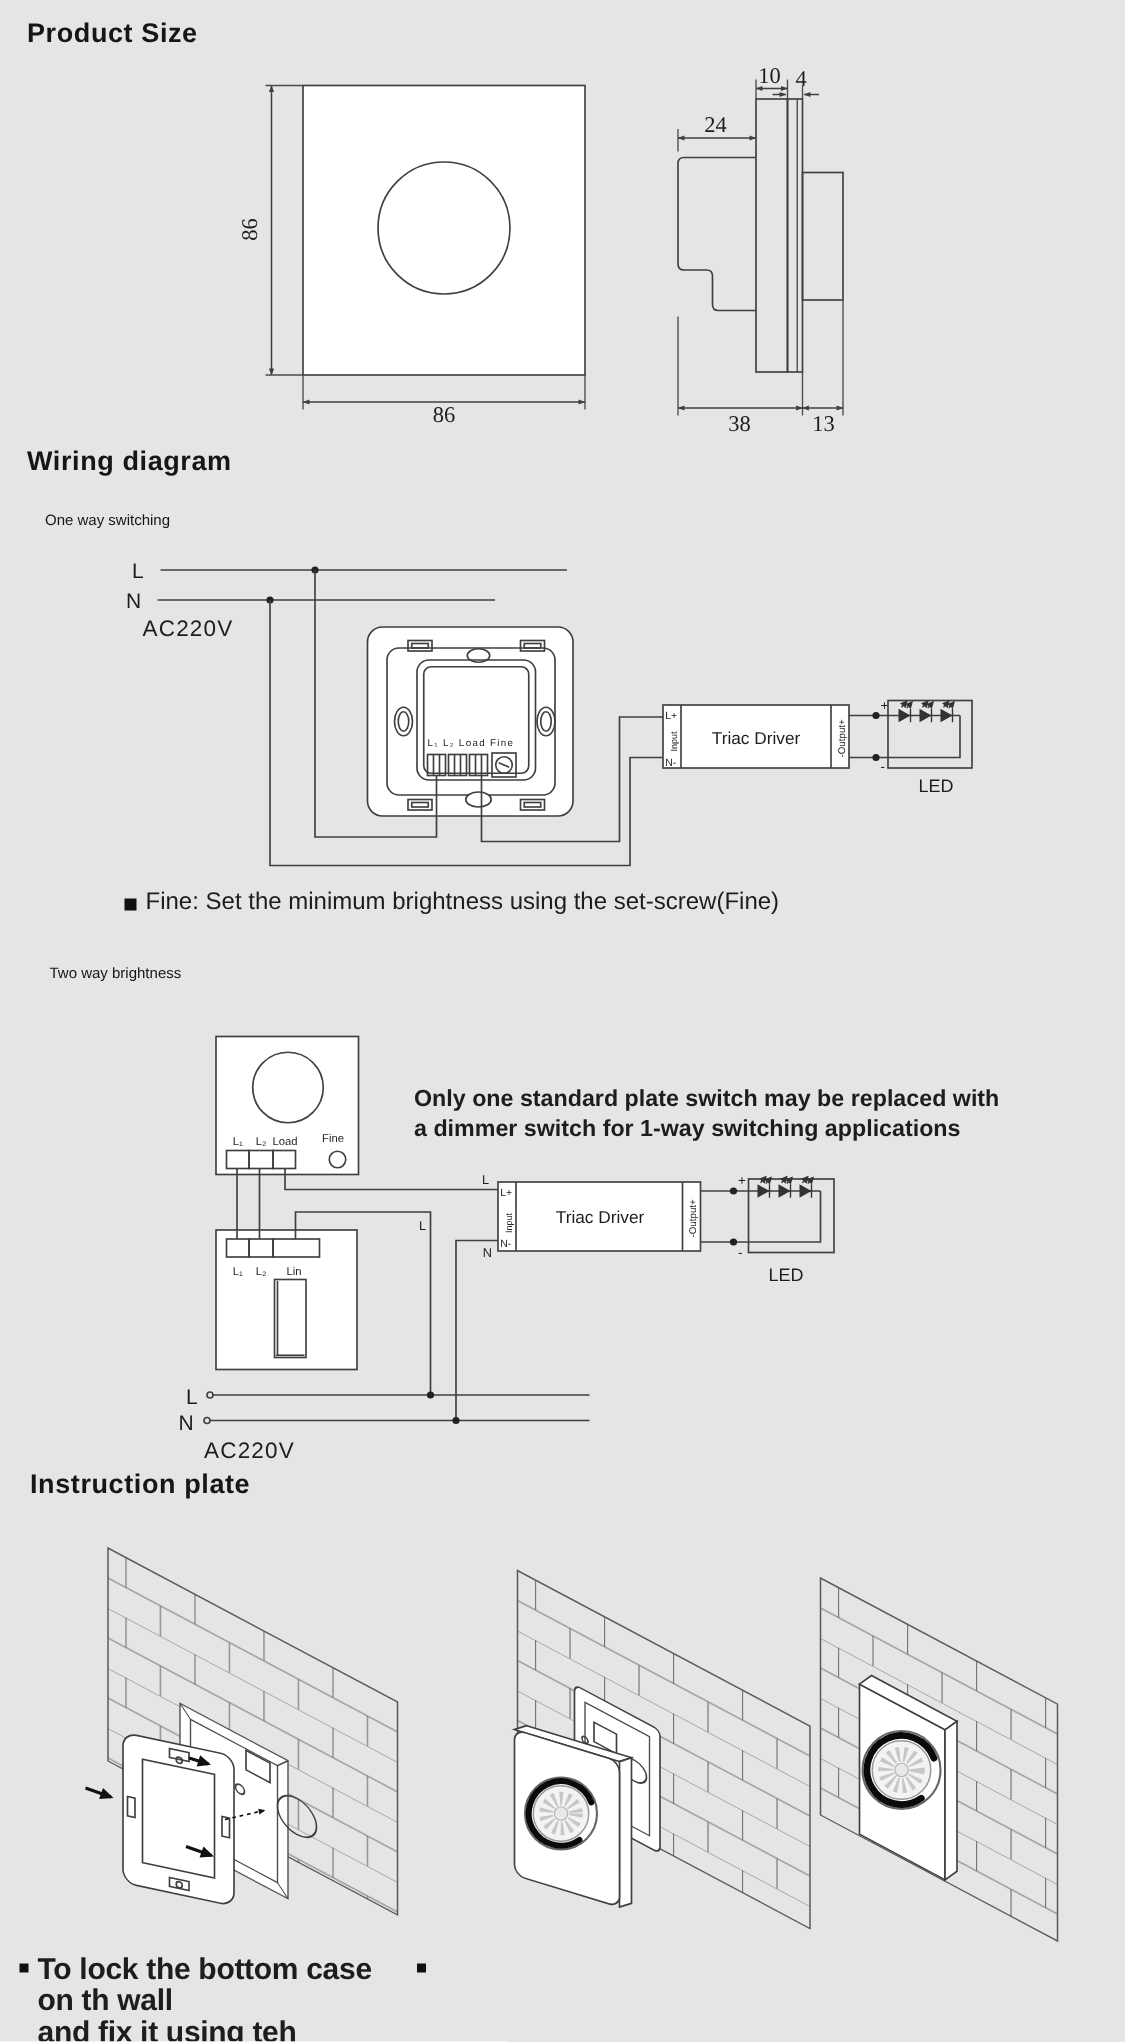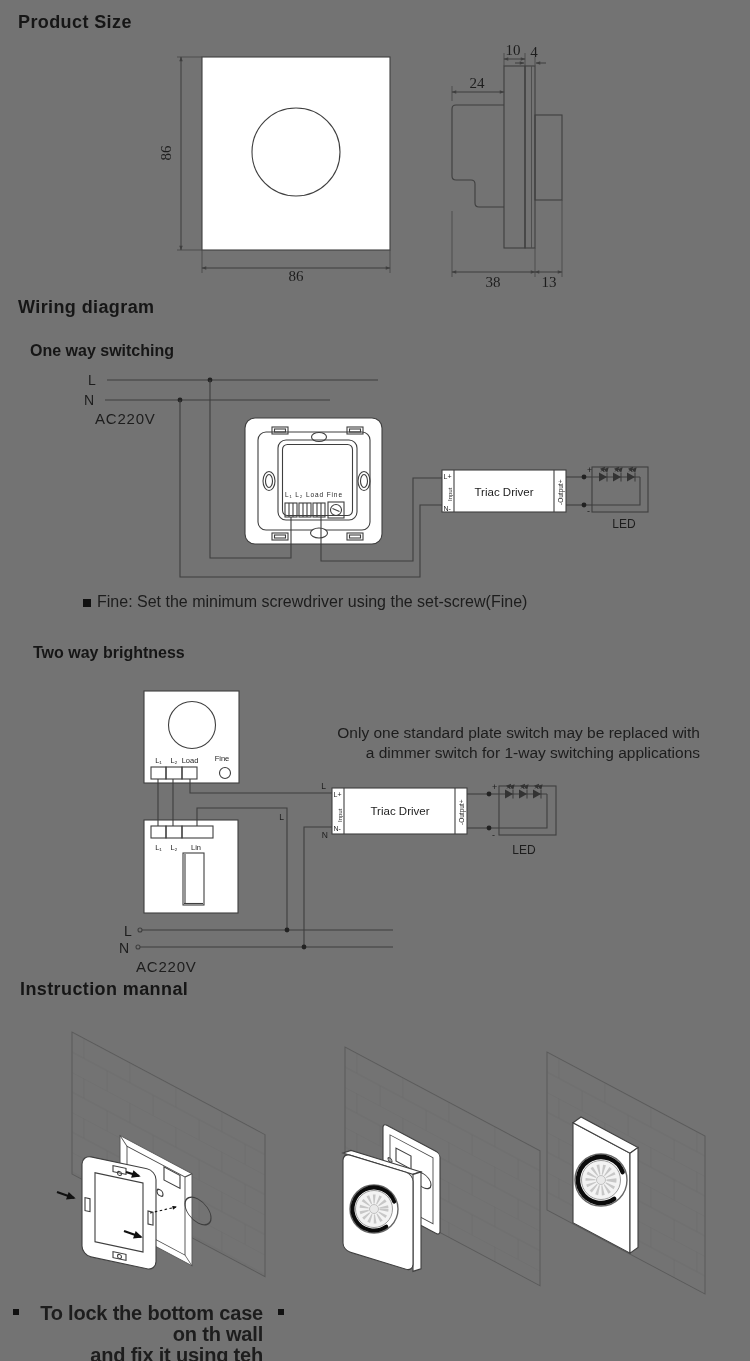--- a/index.html
+++ b/index.html
@@ -1,20 +1,20 @@
 <!DOCTYPE html>
 <html><head>
 <meta charset="utf-8">
 <style>
   html,body{margin:0;padding:0;background:#fff;}
-  #page{position:relative;width:750px;height:1361px;background:#737373;overflow:hidden;
-        font-family:"Liberation Sans",sans-serif;color:#1d1d1d;text-align:right;}
+  #page{position:relative;width:750px;height:1361px;background:#e5e5e5;overflow:hidden;
+        font-family:"Liberation Sans",sans-serif;color:#1d1d1d;}
   .abs{position:absolute;}
   .h-big{font-size:18px;font-weight:bold;letter-spacing:.4px;color:#161616;}
-  .h-sub{font-size:16px;font-weight:bold;color:#161616;}
+  .h-sub{font-size:10px;font-weight:normal;color:#161616;}
   .note{font-size:16px;display:flex;align-items:flex-start;color:#1d1d1d;}
   .bullet{width:8px;height:8px;background:#111;display:inline-block;margin:6px 6px 0 0;flex:0 0 auto;}
   .bullet.sm{width:6px;height:6px;margin-top:6px;}
   .cap{font-size:20px;line-height:21px;letter-spacing:-.2px;display:flex;align-items:flex-start;font-weight:bold;}
   .info2{font-size:15.5px;line-height:20px;color:#1d1d1d;}
   svg{position:absolute;left:0;display:block;}
   svg text{font-family:"Liberation Sans",sans-serif;fill:#1d1d1d;}
   .dim{font-family:"Liberation Serif",serif;font-size:15px;text-anchor:middle;fill:#1d1d1d;}
   .ln{stroke:#3f3f3f;stroke-width:1.1;fill:none;}
   .wb{stroke:#3f3f3f;stroke-width:1.1;fill:#ffffff;}
@@ -184,26 +184,26 @@
       <path class="ln" d="M592,477 H640 M592,505 H640 V477"></path>
       <use href="#diode" x="599" y="477"></use>
         <use href="#diode" x="613" y="477"></use>
         <use href="#diode" x="627" y="477"></use>
       <text class="t12" x="624" y="528">LED</text>
     </g>
   </svg>
 
   <div class="abs note" style="left:83px;top:593px;">
     <span class="bullet"></span>
-    <span>Fine: Set the minimum screwdriver using the set-screw(Fine)</span>
+    <span>Fine: Set the minimum brightness using the set-screw(Fine)</span>
   </div>
 
   <div class="abs h-sub" style="left:33px;top:644px;">Two way brightness</div>
 
-  <div class="abs info2" style="left:260px;top:723px;width:440px;">
+  <div class="abs info2" style="left:276px;top:723px;width:440px;font-weight:bold;">
     <div>Only one standard plate switch may be replaced with</div>
     <div>a dimmer switch for 1-way switching applications</div>
   </div>
 
   <svg style="top:660px;" width="750" height="316" viewBox="0 660 750 316">
 
     <g>
       <rect x="144" y="691" width="95" height="92" class="wb"></rect>
       <circle cx="192" cy="725" r="23.5" class="ln"></circle>
       <text class="t75" x="158.5" y="763">L₁</text>
@@ -271,21 +271,21 @@
       <text class="t9" x="492" y="838">-</text>
       <rect x="499" y="786" width="57" height="49" class="ln"></rect>
       <path class="ln" d="M499,794 H547 M499,828 H547 V794"></path>
       <use href="#diode" x="505" y="794"></use>
         <use href="#diode" x="519" y="794"></use>
         <use href="#diode" x="533" y="794"></use>
       <text class="t12" x="524" y="854">LED</text>
     </g>
   </svg>
 
-  <div class="abs h-big" style="left:20px;top:979px;">Instruction mannal</div>
+  <div class="abs h-big" style="left:20px;top:979px;">Instruction plate</div>
 
   <svg style="top:1000px;" width="750" height="306" viewBox="0 1000 750 306">
 
     <g>
       <g transform="translate(72,1032) skewY(28)">
         <rect class="wall" width="193" height="142"></rect>
         <rect x="48" y="78" width="72" height="92" fill="#fff" stroke="#5a5a5a" stroke-width="1"></rect>
         <rect x="55" y="85" width="58" height="78" class="thin"></rect>
         <line x1="48" y1="78" x2="55" y2="85" class="thin"></line>
         <line x1="120" y1="78" x2="113" y2="85" class="thin"></line>

